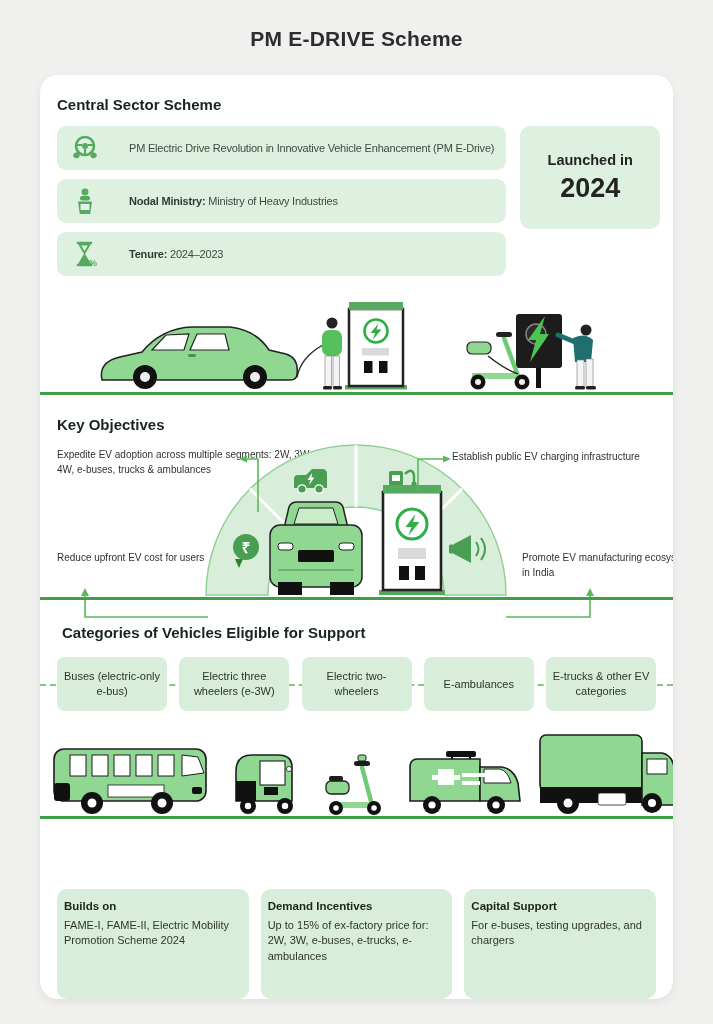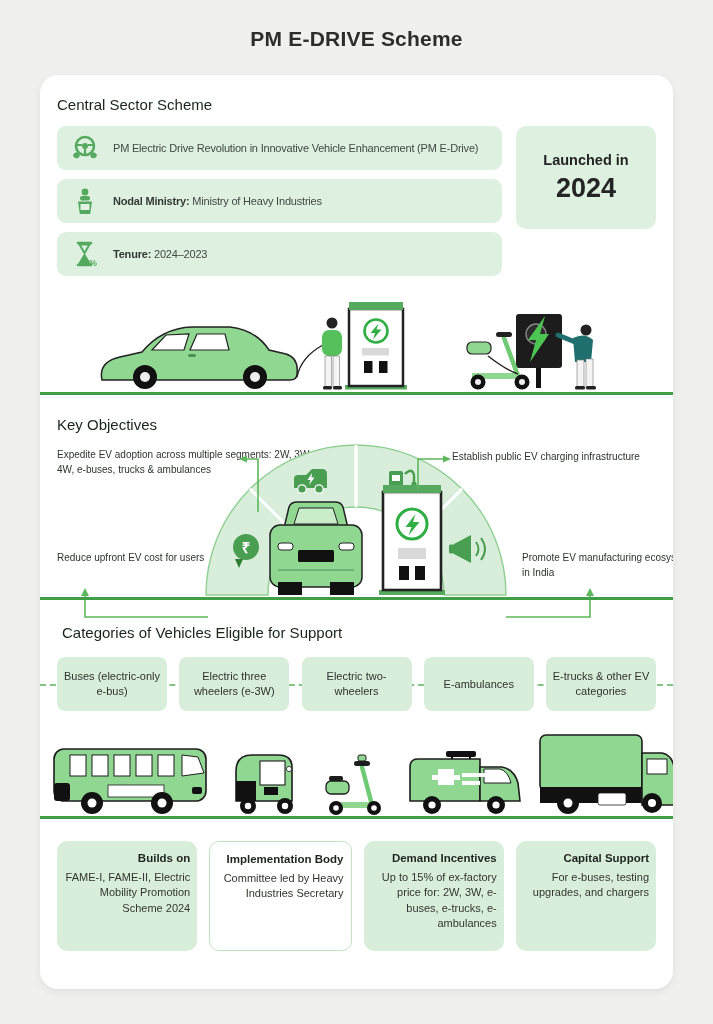--- a/index.html
+++ b/index.html
@@ -23,38 +23,38 @@
     width:633px;
     margin:24px auto 0;
     background:#ffffff;
     border-radius:18px;
     box-shadow:0 3px 8px rgba(0,0,0,.07);
     min-height:914px;
     overflow:hidden;
   }
   .sec-heading{
     font-size:15px;
-    font-weight:normal;
+    font-weight:bold;
     color:#17251b;
     margin:0;
   }
   
   .sec-central{padding:21px 17px 0;}
   .central-row{display:flex;gap:14px;margin-top:13px;}
   .pill-col{flex:1;display:flex;flex-direction:column;gap:9px;}
   .pill{
     background:#def0e0;
     border-radius:9px;
     height:44px;
     display:flex;align-items:center;
     padding:0 12px 0 13px;
     gap:13px;
   }
   .pill-text{font-size:11px;color:#3f4a41;letter-spacing:-.2px;white-space:nowrap;}
-  .pill-text b{color:#333b34;}
+  .pill-text b{color:#333b34;margin-left:16px;}
   .pill-icon{flex:0 0 30px;height:30px;}
   .launched-box{
     flex:0 0 140px;
     background:#def0e0;
     border-radius:10px;
     height:103px;
     display:flex;flex-direction:column;
     align-items:center;justify-content:center;
   }
   .launched-label{font-size:14.5px;font-weight:bold;color:#242424;}
@@ -101,21 +101,22 @@
   .vehicles{margin-top:10px;}
   .vehicles svg{display:block;}
   
   .sec-details{padding:22px 17px 0;display:flex;gap:12px;}
   .detail-card{
     flex:1;
     min-height:110px;
     border-radius:10px;
     padding:10px 7px;
     box-sizing:border-box;
-    text-align:right;
+    text-align:left;
+    margin-top:48px;
   }
   .detail-card.green{background:#d9eeda;}
   .detail-card.white{background:#ffffff;border:1.5px solid #bfe3c2;}
   .detail-title{font-size:11.5px;font-weight:bold;color:#1d241e;margin-bottom:4px;line-height:1.3;}
   .detail-body{font-size:11px;color:#30362f;line-height:1.4;}
 </style>
 </head>
 <body>
 
 <h1 class="page-title">PM E-DRIVE Scheme</h1>
@@ -386,24 +387,20 @@
       </svg>
     </div>
     <div class="groundline"></div>
   </div>
 
   <div class="sec-details">
     <div class="detail-card green">
       <div class="detail-title">Builds on</div>
       <div class="detail-body">FAME-I, FAME-II, Electric Mobility Promotion Scheme 2024</div>
     </div>
-    <div class="detail-card white">
-      <div class="detail-title">Implementation Body</div>
-      <div class="detail-body">Committee led by Heavy Industries Secretary</div>
-    </div>
     <div class="detail-card green">
       <div class="detail-title">Demand Incentives</div>
       <div class="detail-body">Up to 15% of ex-factory price for: 2W, 3W, e-buses, e-trucks, e-ambulances</div>
     </div>
     <div class="detail-card green">
       <div class="detail-title">Capital Support</div>
       <div class="detail-body">For e-buses, testing upgrades, and chargers</div>
     </div>
   </div>
 

